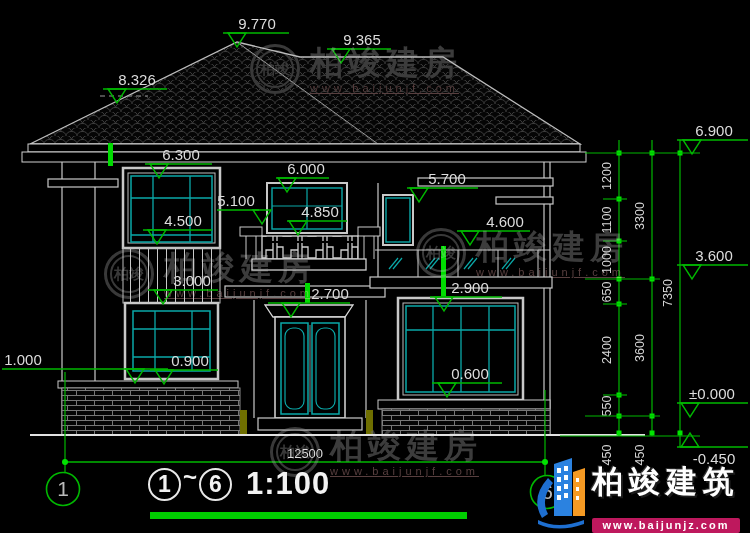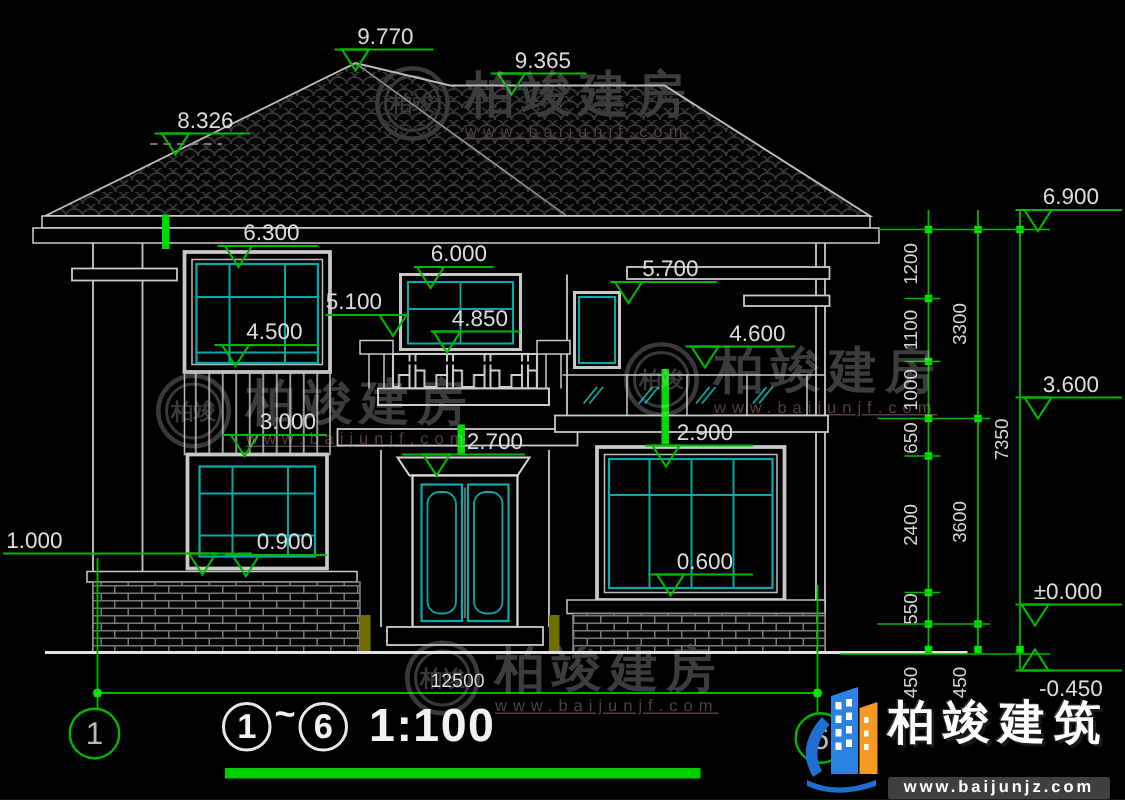--- a/index.html
+++ b/index.html
@@ -26,21 +26,21 @@
          align-items:center;justify-content:center;font-size:23px;font-weight:bold;flex:0 0 auto;}
   #title-tilde{font-size:24px;font-weight:bold;margin:-14px 2px 0 2px;}
   #title-main{font-size:41px;font-weight:bold;letter-spacing:3px;margin-left:6px;white-space:nowrap;}
   #title-scale{font-size:31px;font-weight:bold;margin-left:14px;letter-spacing:1px;}
   #title-underline{position:absolute;left:150px;top:512px;width:317px;height:7px;background:#00ce00;z-index:3;}
   
   #logo{position:absolute;right:0;bottom:0;z-index:4;display:flex;align-items:flex-start;}
   #logo-text-wrap{display:flex;flex-direction:column;margin:12px 10px 0 2px;}
   #logo-brand{font-size:31px;font-weight:bold;color:#fff;letter-spacing:6px;line-height:1;white-space:nowrap;
               text-shadow:2px 2px 0 #1a1a1a,-1px -1px 0 #333;}
-  #logo-strip{margin-top:21px;background:#404040;color:#fff;font-size:11px;font-weight:bold;
+  #logo-strip{margin-top:21px;background:#be185d;color:#fff;font-size:11px;font-weight:bold;
               letter-spacing:2px;text-align:center;padding:1px 4px 2px;border-radius:2px;white-space:nowrap;}
 </style>
 </head>
 <body>
 
 <div id="stage">
 
   <div id="wm-layer">
       <div class="wm" style="left: 250px; top: 44px;">
         <div class="wm-seal">

